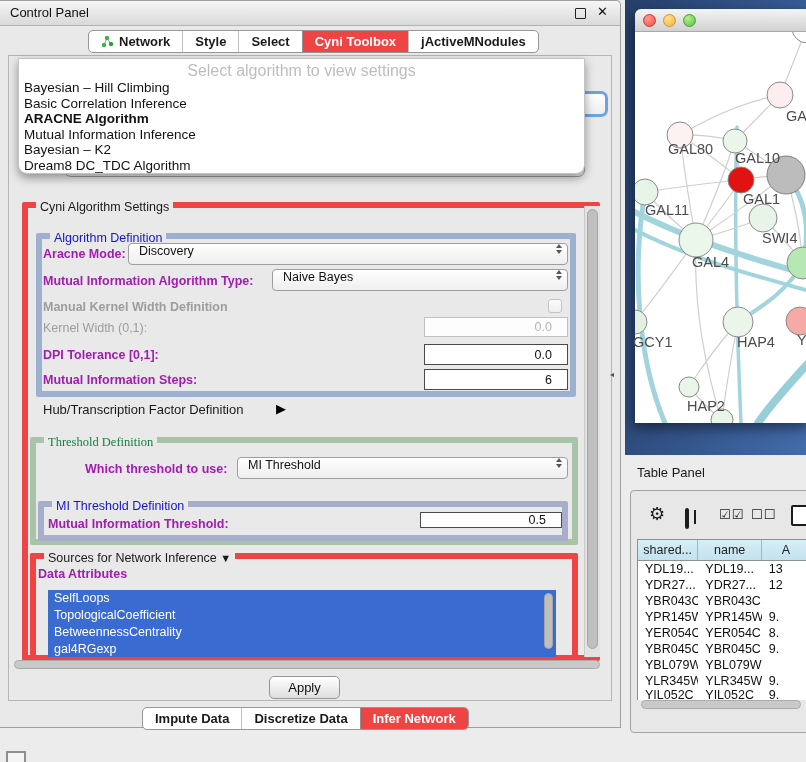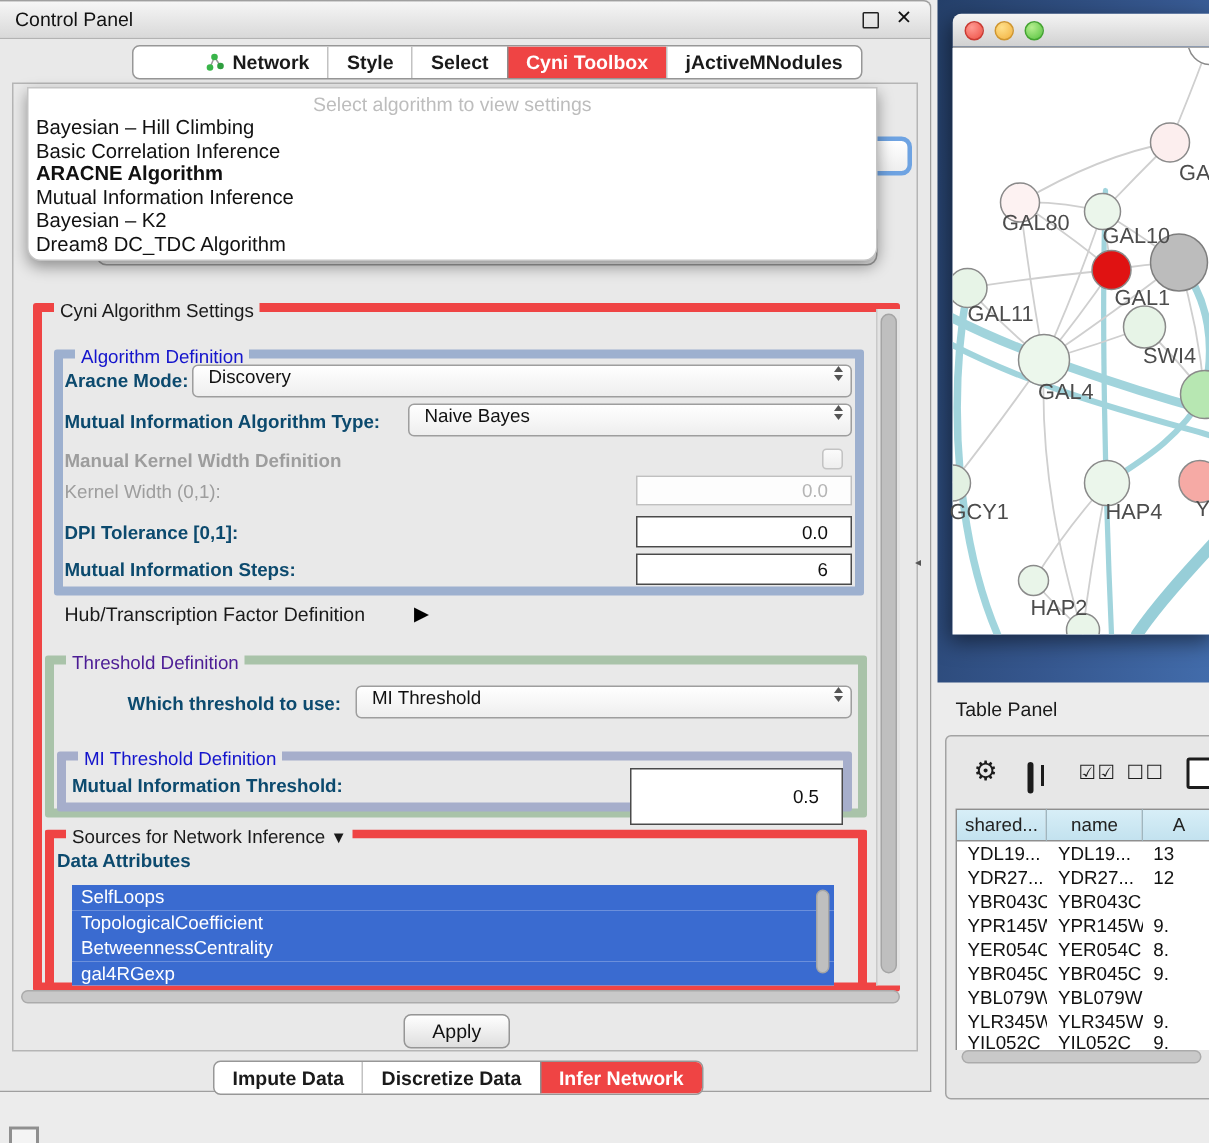--- a/index.html
+++ b/index.html
@@ -18,29 +18,29 @@
   .seg{display:flex;border:1px solid #979797;border-radius:5px;background:#fff;overflow:hidden;
        font-size:13px;font-weight:600;color:#1a1a1a;height:21px;align-items:stretch;}
   .seg>div{padding:0 12px;display:flex;align-items:center;gap:5px;border-left:1px solid #c2c2c2;white-space:nowrap;}
   .seg>div:first-child{border-left:none;}
   .seg>div.sel{background:#ef4444;color:#fff;border-left-color:#8e8e8e;}
   
   .content-frame{left:8px;top:54px;width:604px;height:646px;border:1px solid #b5b5b5;background:#e9e9e9;box-sizing:border-box;}
   
   .popup{left:18px;top:57px;width:565px;height:114px;background:#fff;border:1px solid #c4c4c4;
          border-radius:0 0 9px 9px;box-shadow:0 4px 10px rgba(0,0,0,.38);z-index:50;}
-  .popup .prompt{text-align:center;color:#bdbdbd;font-size:13px;padding-top:3px;}
+  .popup .prompt{text-align:center;color:#bdbdbd;font-size:16px;padding-top:3px;}
   .popup .item{font-size:13.5px;color:#111;padding-left:5px;height:15.5px;line-height:15.5px;}
   .popup .item.bold{font-weight:bold;}
   
   .groupbox{border:6px solid #ef4444;border-radius:2px;box-sizing:border-box;}
   .legend{position:absolute;top:-8px;left:8px;background:#e9e9e9;padding:0 4px;font-size:12.5px;color:#1a1a1a;white-space:nowrap;}
   .legend.blue{color:#1414cc;}
-  .legend.green{color:#4c1d95;}
-  .lbl{font-size:12.5px;font-weight:bold;color:#0c4a6e;white-space:nowrap;}
+  .legend.green{color:#15803d;font-family:Liberation Serif, serif;}
+  .lbl{font-size:12.5px;font-weight:bold;color:#a21caf;white-space:nowrap;}
   .lbl.gray{color:#9d9d9d;}
   
   .combo{background:linear-gradient(#ffffff,#eeeeee);border:1px solid #9e9e9e;border-radius:4px;
          box-sizing:border-box;display:flex;align-items:flex-start;}
   .combo .ct{font-size:12.5px;color:#111;padding-left:10px;flex:1;white-space:nowrap;overflow:hidden;}
   .stepper{width:16px;display:flex;flex-direction:column;align-items:center;justify-content:center;gap:2px;}
   .tri-up{width:0;height:0;border-left:3.5px solid transparent;border-right:3.5px solid transparent;border-bottom:4.5px solid #555;}
   .tri-dn{width:0;height:0;border-left:3.5px solid transparent;border-right:3.5px solid transparent;border-top:4.5px solid #555;}
   
   .field{background:#fff;border:1px solid #4a4a4a;box-sizing:border-box;font-size:12.5px;color:#111;
@@ -81,21 +81,21 @@
 </head>
 <body>
 
 <div class="abs cp-window">
   <div class="abs cp-titlebar">
     <span class="abs cp-title">Control Panel</span>
     <span class="abs win-float"></span>
     <span class="abs win-close">✕</span>
   </div>
 
-  <div class="abs seg" style="left:88px;top:29px;padding-left:36px;">
+  <div class="abs seg" style="left:88px;top:29px;">
     <div>
       <svg width="13" height="13" viewBox="0 0 13 13">
         <line x1="3" y1="10" x2="6" y2="3" stroke="#9a9a9a" stroke-width="1"></line>
         <line x1="6" y1="3" x2="10" y2="9" stroke="#9a9a9a" stroke-width="1"></line>
         <circle cx="3" cy="10" r="2.2" fill="#39b54a"></circle>
           <circle cx="6" cy="3" r="2.2" fill="#39b54a"></circle>
           <circle cx="10" cy="9" r="2.2" fill="#2e9e3f"></circle>
       </svg>
       <span>Network</span>
     </div>
@@ -184,21 +184,21 @@
     <span class="ct">MI Threshold</span>
     <span class="stepper">
         <i class="tri-up"></i>
         <i class="tri-dn"></i>
       </span>
   </div>
   <div class="abs groupbox" style="left:38px;top:500px;width:530px;height:40px;border-color:#a6aecb;">
     <span class="legend blue">MI Threshold Definition</span>
   </div>
   <span class="abs lbl" style="left:48px;top:516px;">Mutual Information Threshold:</span>
-  <div class="abs field" style="left:420px;top:511px;width:142px;height:38px;">
+  <div class="abs field" style="left:420px;top:511px;width:142px;height:16px;">
     <span>0.5</span>
   </div>
 
   <div class="abs groupbox" style="left:30px;top:552px;width:548px;height:104px;border-bottom:none;">
     <span class="legend">
       <span>Sources for Network Inference</span>
       <span style="font-size:11px;">▼</span>
     </span>
   </div>
   <span class="abs lbl" style="left:38px;top:566px;">Data Attributes</span>

